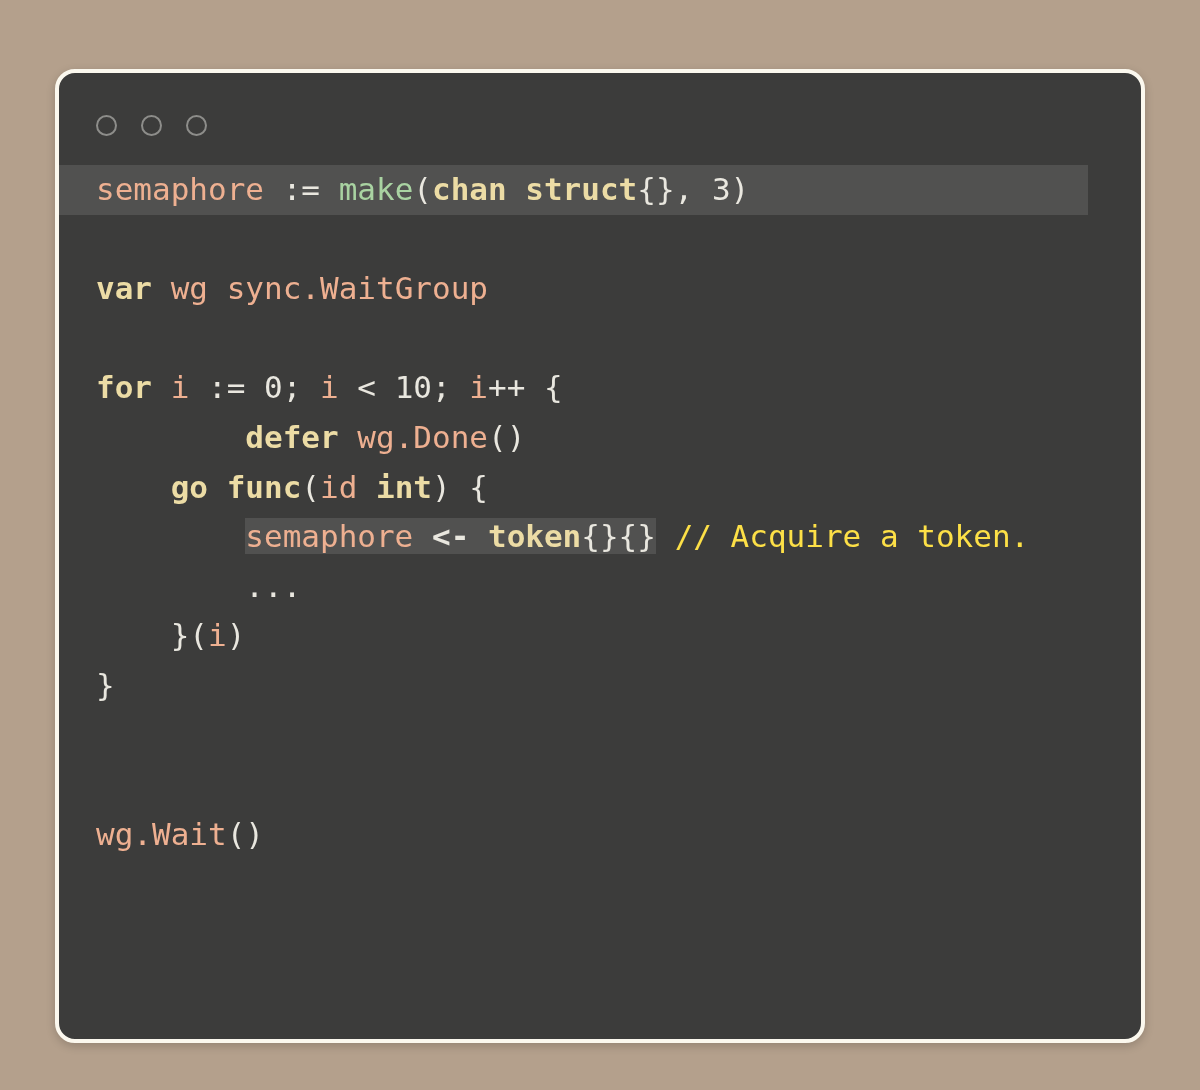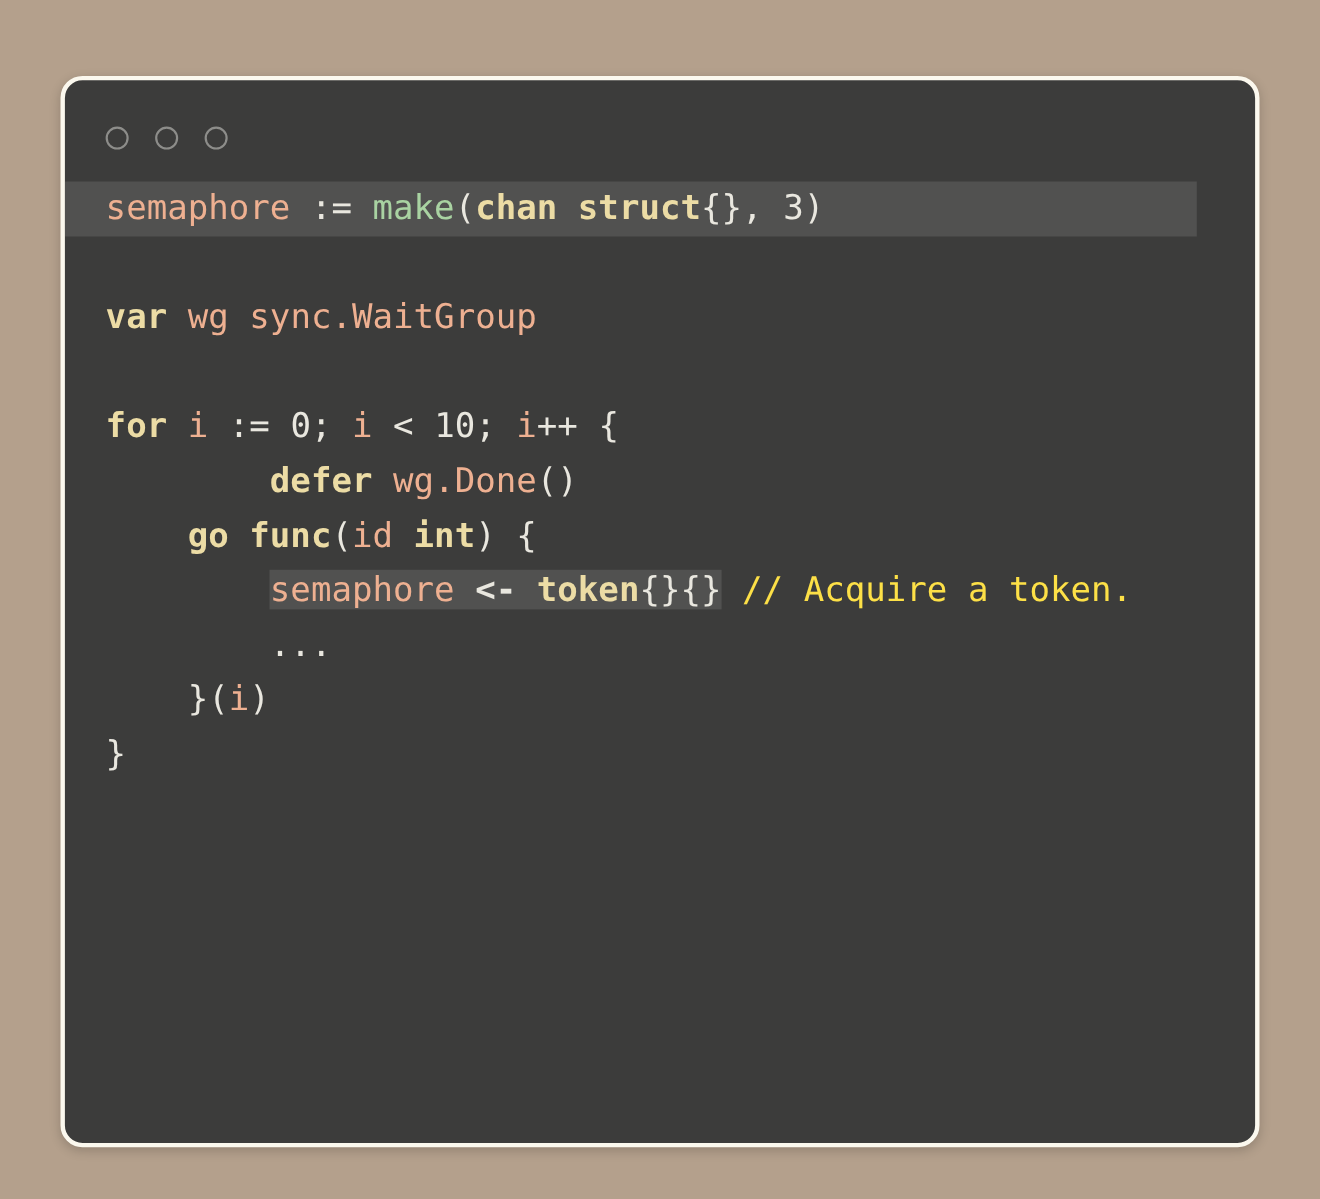--- a/index.html
+++ b/index.html
@@ -120,17 +120,18 @@
         <div class="line blank">&nbsp;</div>
         <div class="line"><span class="t-kw">for</span><span class="t-plain"> </span><span class="t-ident">i</span><span class="t-plain"> := 0; </span><span class="t-ident">i</span><span class="t-plain"> &lt; 10; </span><span class="t-ident">i</span><span class="t-plain">++ {</span></div>
         <div class="line"><span class="t-plain">        </span><span class="t-kw">defer</span><span class="t-plain"> </span><span class="t-ident">wg.Done</span><span class="t-plain">()</span></div>
         <div class="line"><span class="t-plain">    </span><span class="t-kw">go func</span><span class="t-plain">(</span><span class="t-ident">id</span><span class="t-plain"> </span><span class="t-kw">int</span><span class="t-plain">) {</span></div>
         <div class="line"><span class="t-plain">        </span><span class="hl-inline"><span class="t-ident">semaphore</span><span class="t-plain"> </span><span class="t-op">&lt;-</span><span class="t-plain"> </span><span class="t-kw">token</span><span class="t-plain">{}{}</span></span><span class="t-plain"> </span><span class="t-comment">// Acquire a token.</span></div>
         <div class="line"><span class="t-plain">        </span><span class="t-dots">...</span></div>
         <div class="line"><span class="t-plain">    }(</span><span class="t-ident">i</span><span class="t-plain">)</span></div>
         <div class="line"><span class="t-plain">}</span></div>
         <div class="line blank">&nbsp;</div>
         <div class="line blank">&nbsp;</div>
+        <div class="line"><span class="t-ident">wg.Wait</span><span class="t-plain">()</span></div>
       </div>
 
   </div>
 
 </div>
 
 </body></html>

